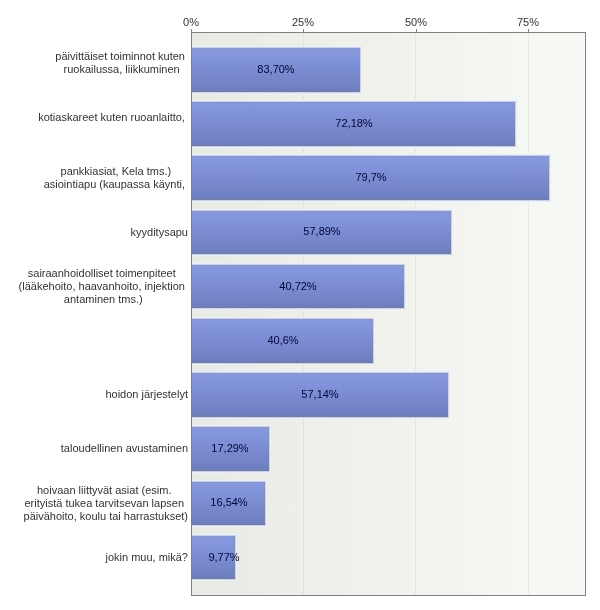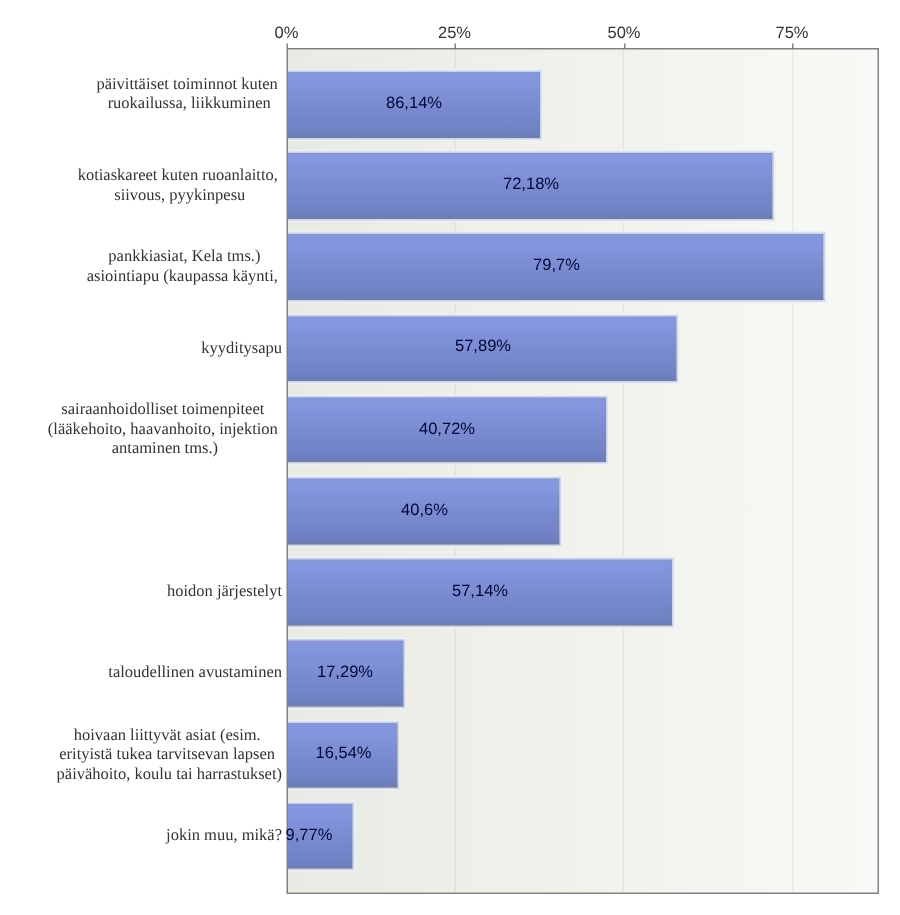--- a/index.html
+++ b/index.html
@@ -17,21 +17,21 @@
   .barlayer{position:absolute;left:192px;top:33px;width:393px;height:562px;overflow:hidden;}
   .bar{position:absolute;box-sizing:border-box;
        background:linear-gradient(to bottom,#8798dc 0%,#8496de 12%,#7081c4 88%,#6a7cbb 100%);
        box-shadow:inset 0 -1px 0 0 rgba(128,128,128,0.45),
                   inset 0 0 0 1px rgba(128,128,128,0.13),
                   0 0 0 1px rgba(202,210,234,1),
                   0 0 0 2px rgba(233,240,251,1);}
   .barlabel{position:absolute;width:120px;font-size:11px;color:#000738;
             text-align:center;will-change:transform;}
   .catlabel{position:absolute;left:10px;width:178px;font-size:11px;color:#333;
-            line-height:13px;text-align:right;will-change:transform;font-family:Liberation Serif, serif;}
+            line-height:13px;text-align:right;will-change:transform;}
   .catinner{display:inline-block;text-align:center;white-space:nowrap;}
 </style>
 </head>
 <body>
 
 <div id="chart">
   <div class="plot"></div>
   <div class="gridline" style="left:303px"></div>
   <div class="gridline" style="left:415px"></div>
   <div class="gridline" style="left:528px"></div>
@@ -48,40 +48,39 @@
     <div class="bar" style="left:-1px;top:69.200px;width:324.377px;height:43.5px"></div>
     <div class="bar" style="left:-1px;top:123.400px;width:358.172px;height:43.5px"></div>
     <div class="bar" style="left:-1px;top:177.600px;width:260.158px;height:43.5px"></div>
     <div class="bar" style="left:-1px;top:231.800px;width:212.881px;height:43.5px"></div>
     <div class="bar" style="left:-1px;top:286.000px;width:182.456px;height:43.5px"></div>
     <div class="bar" style="left:-1px;top:340.200px;width:256.787px;height:43.5px"></div>
     <div class="bar" style="left:-1px;top:394.400px;width:77.701px;height:43.5px"></div>
     <div class="bar" style="left:-1px;top:448.600px;width:74.331px;height:43.5px"></div>
     <div class="bar" style="left:-1px;top:502.800px;width:43.906px;height:43.5px"></div>
   </div>
-  <div class="barlabel" style="left:215.965px;top:62.750px">86,14%</div>
+  <div class="barlabel" style="left:215.965px;top:62.750px">83,70%</div>
   <div class="barlabel" style="left:293.688px;top:116.950px">72,18%</div>
   <div class="barlabel" style="left:310.586px;top:171.150px">79,7%</div>
   <div class="barlabel" style="left:261.579px;top:225.350px">57,89%</div>
   <div class="barlabel" style="left:237.940px;top:279.550px">40,72%</div>
   <div class="barlabel" style="left:222.728px;top:333.750px">40,6%</div>
   <div class="barlabel" style="left:259.894px;top:387.950px">57,14%</div>
   <div class="barlabel" style="left:170.351px;top:442.150px">17,29%</div>
   <div class="barlabel" style="left:168.665px;top:496.350px">16,54%</div>
-  <div class="barlabel" style="left:146px;top:550.550px">9,77%</div>
+  <div class="barlabel" style="left:164px;top:550.550px">9,77%</div>
   <div class="catlabel" style="top:49.950px">
     <span class="catinner">
       <div><span>päivittäiset toiminnot kuten</span>&nbsp;</div>
       <div><span>ruokailussa, liikkuminen</span></div>
     </span>
   </div>
   <div class="catlabel" style="top:110.650px">
     <span class="catinner">
       <div><span>kotiaskareet kuten ruoanlaitto,</span>&nbsp;</div>
-      <div><span>siivous, pyykinpesu</span></div>
     </span>
   </div>
   <div class="catlabel" style="top:164.850px">
     <span class="catinner">
       <div><span>pankkiasiat, Kela tms.)</span></div>
       <div><span>asiointiapu (kaupassa käynti,</span>&nbsp;</div>
     </span>
   </div>
   <div class="catlabel" style="top:225.550px">
     <span class="catinner">

